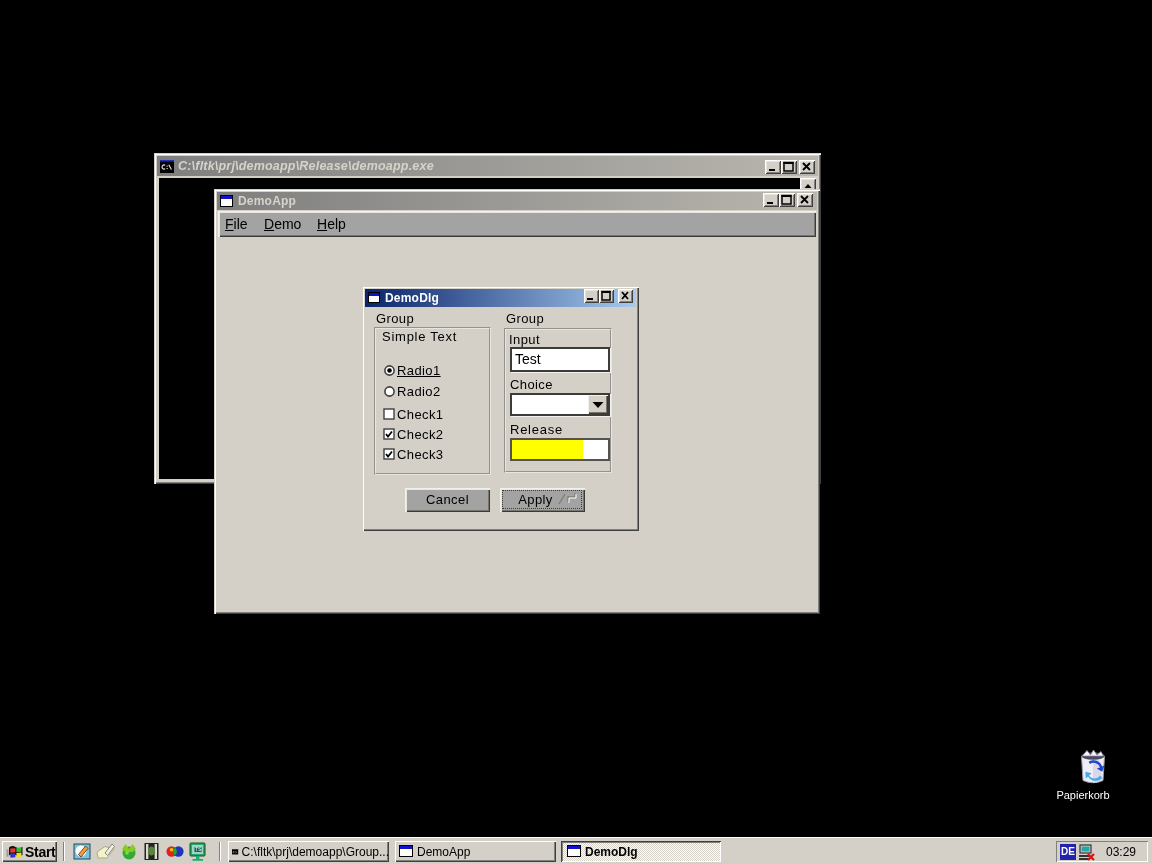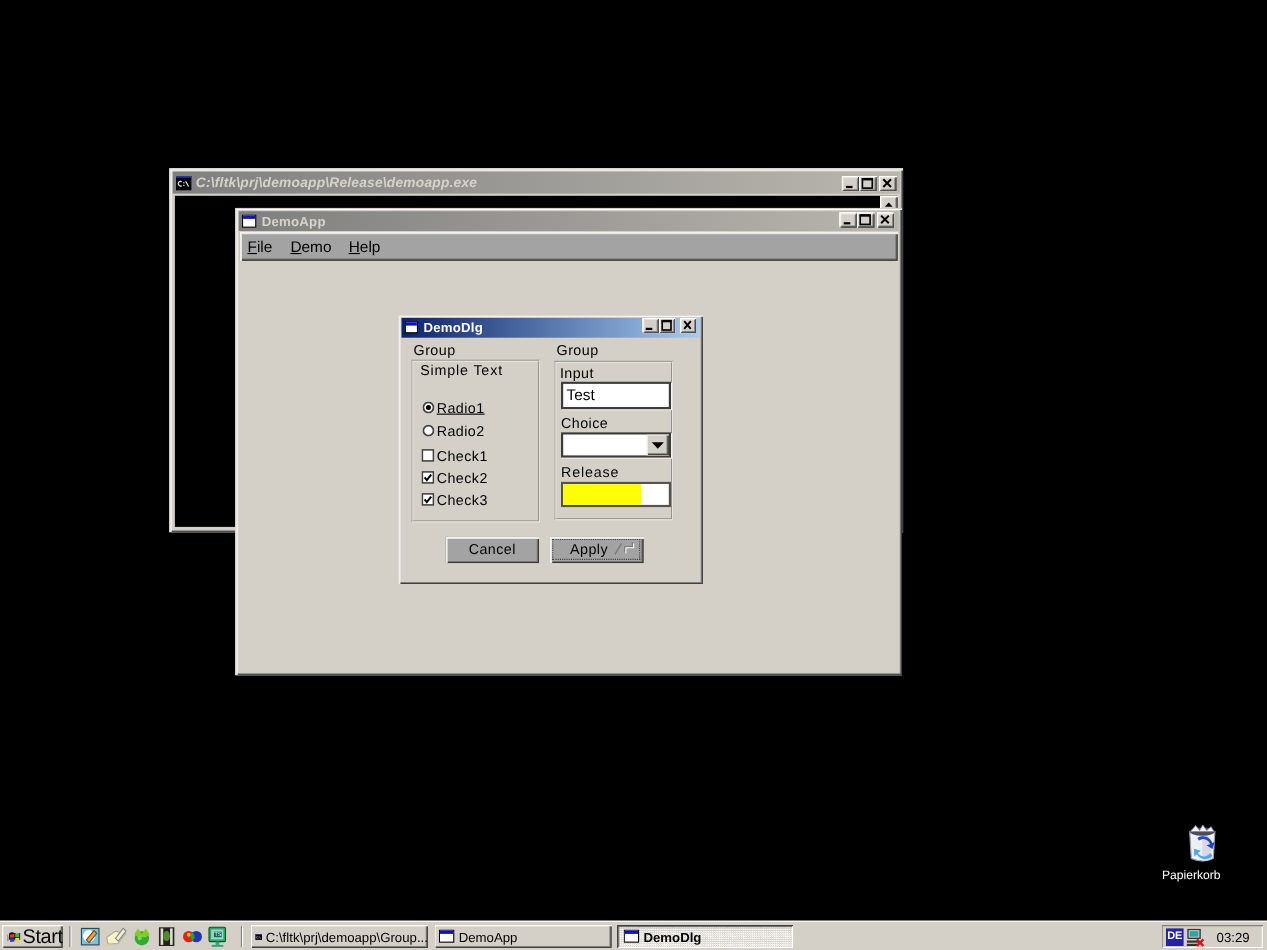--- a/index.html
+++ b/index.html
@@ -207,21 +207,21 @@
     <svg width="18" height="16" viewBox="0 0 18 16" style="margin-right:1px;">
       <path d="M0.5 4.5 Q1.5 5.5 2.5 6.5 L2.5 13 Q1.5 12 0.5 13 Z" fill="#999"></path>
       <path d="M3 3.5 Q6.5 1 9.5 3 Q12.5 5 16.5 3 L16.5 11 Q12.5 13 9.5 11 Q6.5 9 3 11.5 Z" fill="#111"></path>
       <g transform="translate(4 3.2) skewY(-5)">
       <rect x="0.3" y="1.4" width="5.1" height="4.1" fill="#e33"></rect>
       <rect x="6.4" y="1.4" width="5.1" height="4.1" fill="#3b3"></rect>
       <rect x="0.3" y="6.4" width="5.1" height="4.1" fill="#33c"></rect>
       <rect x="6.4" y="6.4" width="5.1" height="4.1" fill="#ed2"></rect>
       </g>
     </svg>
-    <span style="font-weight:normal; font-size:18px; letter-spacing:-0.3px;">Start</span>
+    <span style="font-weight:bold; font-size:14px; letter-spacing:-0.3px;">Start</span>
   </div>
   <div class="vsep" style="left:63px;"></div>
 
   <svg class="abs" style="left:73px; top:4px;" width="19" height="19" viewBox="0 0 19 19">
     <rect x="1" y="2" width="16" height="15" fill="#77c6d8" stroke="#246"></rect>
     <circle cx="8" cy="9" r="5.5" fill="#fff"></circle>
     <path d="M5.5 12.5 L12.5 4 L15 6.5 L8 15 Z" fill="#e8a33d" stroke="#743"></path>
   </svg>
   <svg class="abs" style="left:96px; top:4px;" width="20" height="19" viewBox="0 0 20 19">
     <path d="M1 10 L9 4.5 L18 7 L11 16 L2 16 Z" fill="#f7f3c8" stroke="#aa8"></path>

